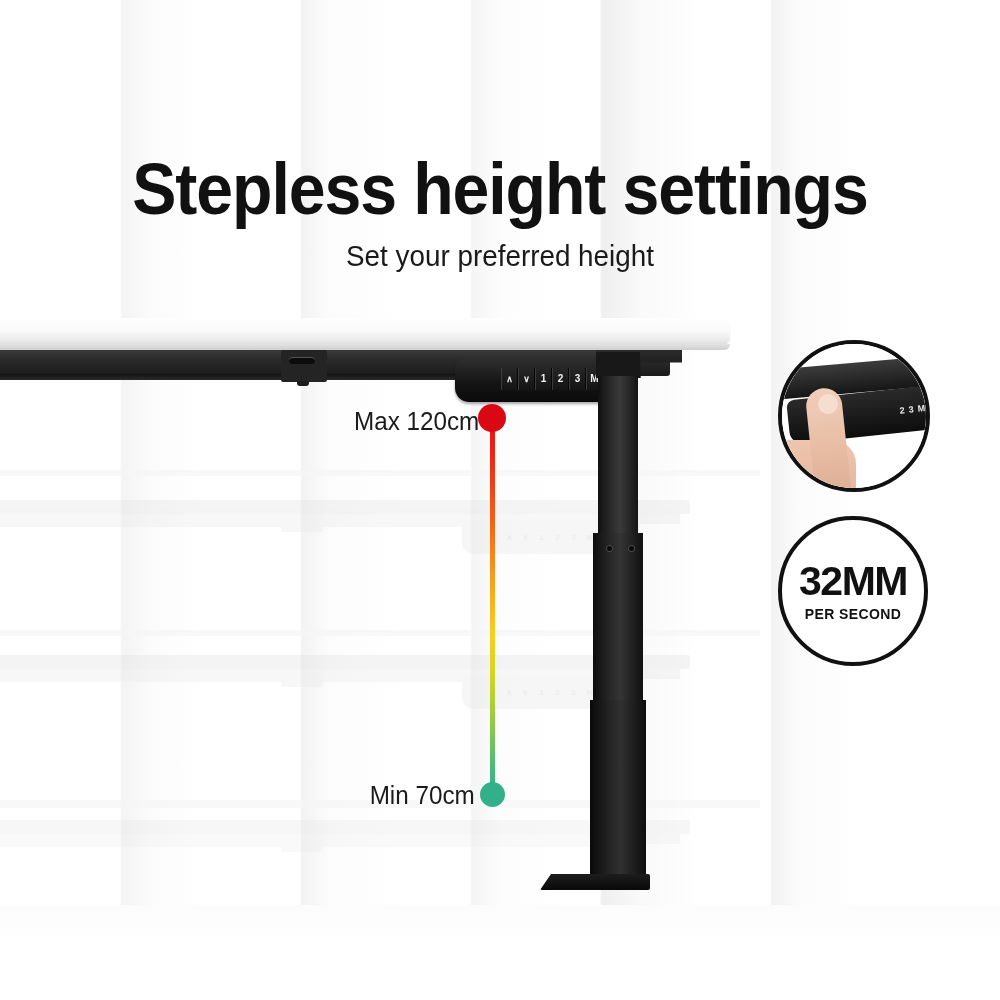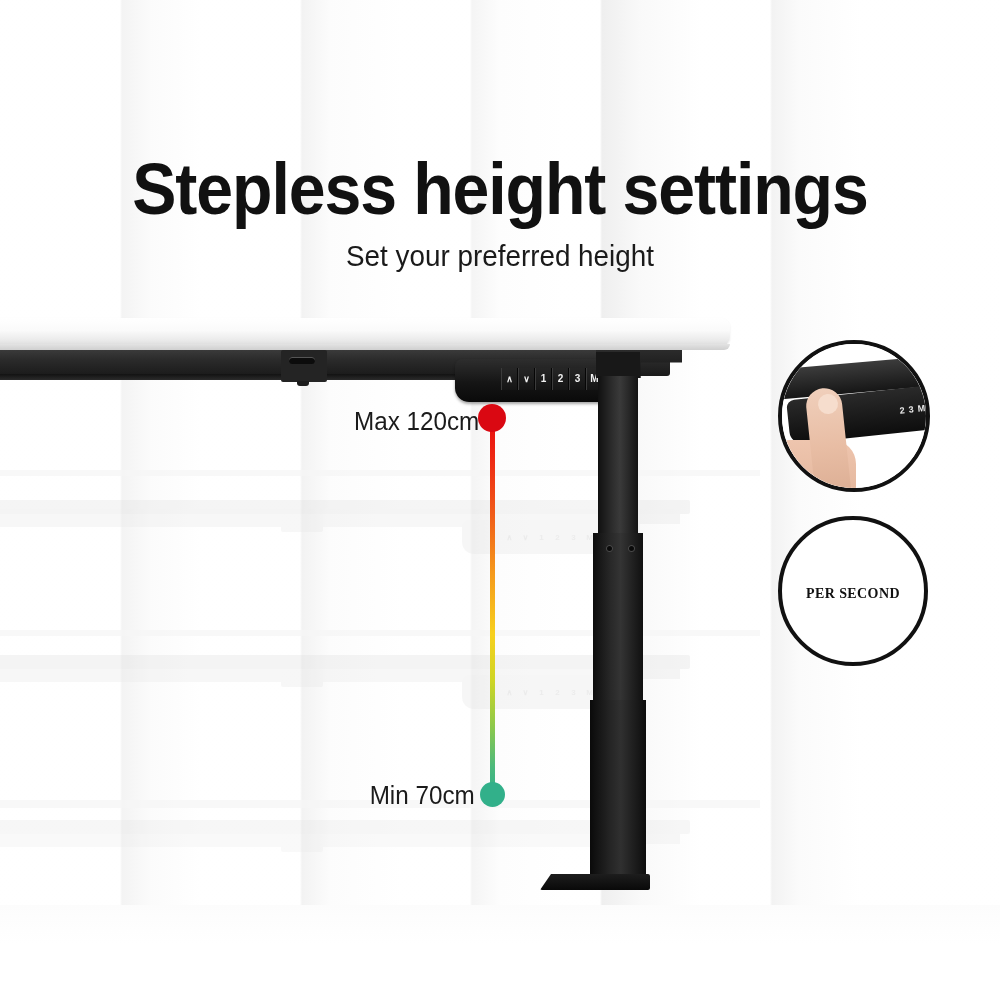--- a/index.html
+++ b/index.html
@@ -209,21 +209,21 @@
     border:3px solid #111111;
     display:flex; flex-direction:column;
     align-items:center; justify-content:center;
     overflow:hidden;
   }
   #badge-hand { left:778px; top:340px; width:152px; height:152px; border-width:4px; }
   #badge-speed{ left:778px; top:516px; width:150px; height:150px; border-width:4px; }
   #badge-silent{left:778px; top:690px; width:152px; height:152px; border-width:4px; }
 
   .speed-main { font-size:41px; font-weight:700; letter-spacing:-1.5px; color:#111; line-height:40px; }
-  .speed-sub  { font-size:14px; font-weight:700; letter-spacing:.4px; color:#111; margin-top:5px;font-family:Liberation Serif, serif; }
+  .speed-sub  { font-size:14px; font-weight:700; letter-spacing:.4px; color:#111; margin-top:5px; }
   .silent-txt { font-size:22px; font-weight:700; letter-spacing:.5px; color:#111; margin-top:4px; }
 
   
   .hb { position:absolute; inset:0; background:#ffffff; }
   .hb-slab {
     position:absolute; left:-14px; top:18px; width:190px; height:30px;
     background:linear-gradient(180deg,#3c3c3c,#161616);
     transform:rotate(-5deg);
   }
   .hb-pad {
@@ -366,17 +366,18 @@
         <span class="hb-key">M</span>
         <span class="hb-key">A</span>
       </div>
       <div class="hb-hand"></div>
       <div class="hb-finger"></div>
       <div class="hb-nail"></div>
     </div>
   </div>
 
   <div class="badge" id="badge-speed">
+    <div class="speed-main">32MM</div>
     <div class="speed-sub">PER SECOND</div>
   </div>
 
 
 </div>
 
 </body></html>

